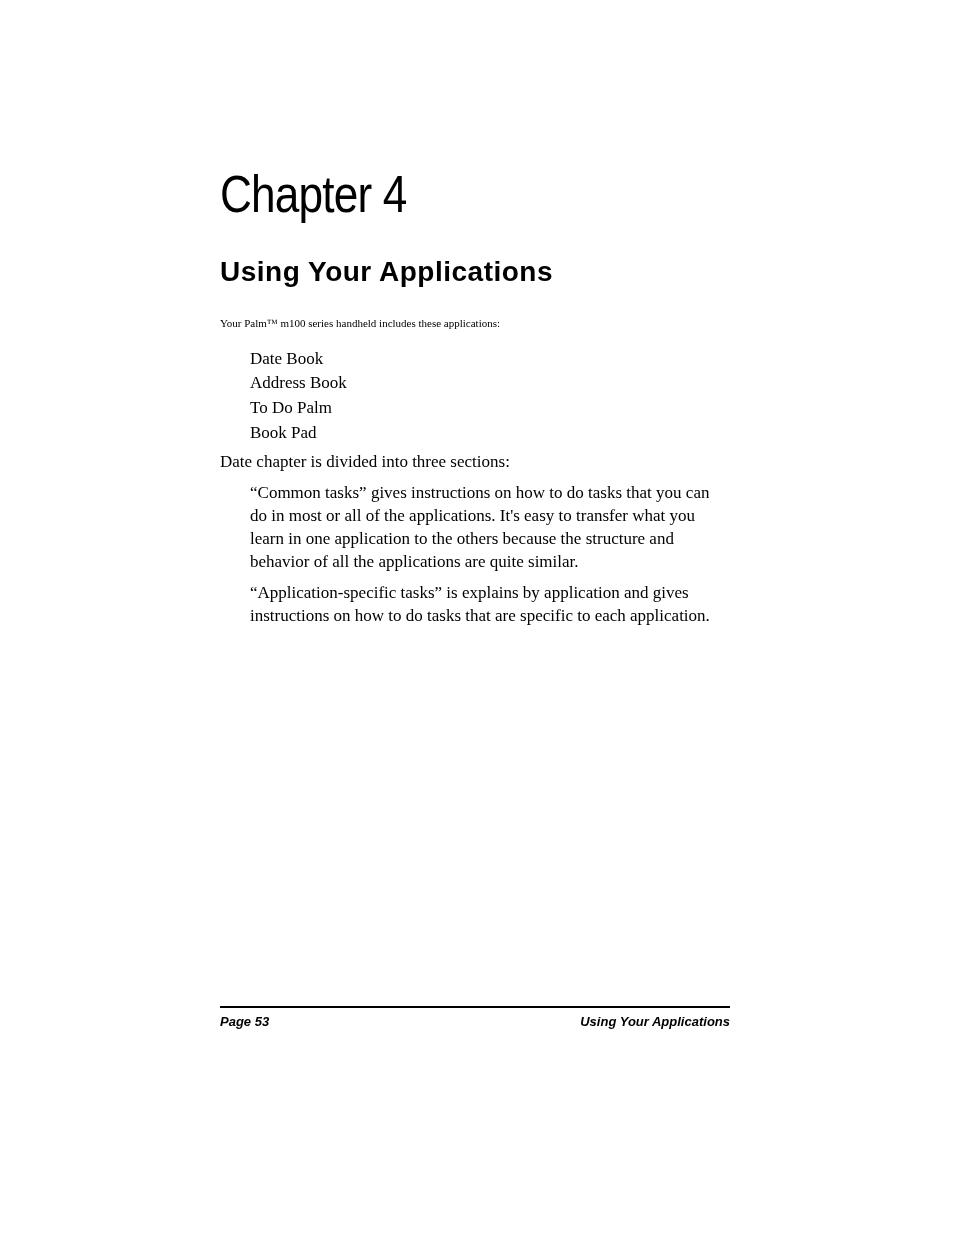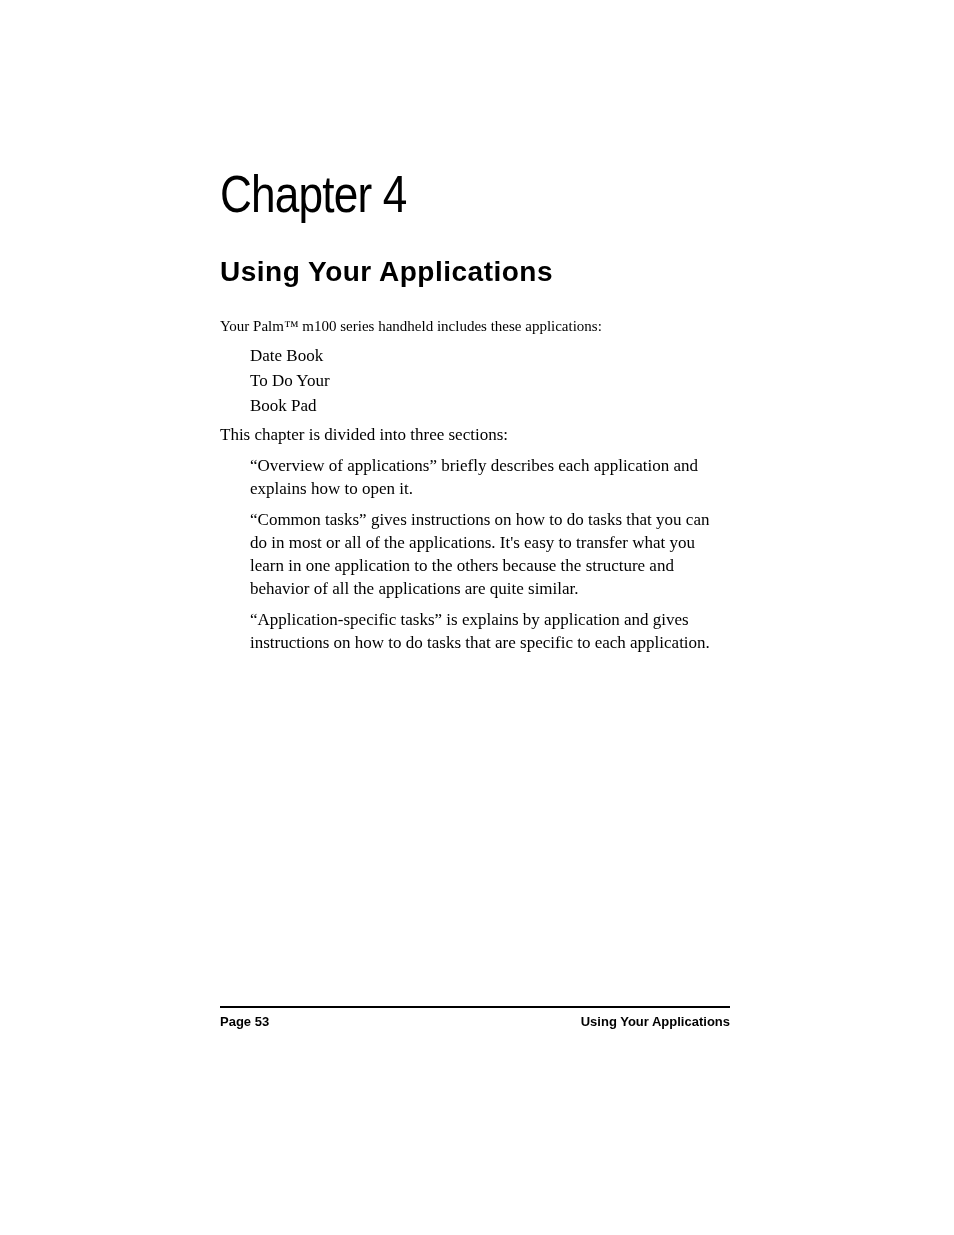--- a/index.html
+++ b/index.html
@@ -32,23 +32,23 @@
       transform-origin: left;
     }
     .section-title {
       font-family: Arial, Helvetica, sans-serif;
       font-weight: 900;
       font-size: 28px;
       letter-spacing: 0.5px;
       margin-bottom: 28px;
     }
     .intro-text {
-      font-size: 15px;
+      font-size: 11px;
       line-height: 1.35;
-      margin-bottom: 8px;
+      margin-bottom: 16px;
     }
     .app-list {
       list-style: none;
       padding-left: 30px;
     }
     .app-list li {
       font-size: 17px;
       line-height: 1.45;
     }
     .divider-text {
@@ -71,37 +71,38 @@
       left: 220px;
       top: 1006px;
       width: 510px;
       border-top: 2px solid #000000;
       padding-top: 6px;
       display: flex;
       justify-content: space-between;
       font-family: Arial, Helvetica, sans-serif;
       font-weight: 700;
       font-size: 13px;
+      font-style: italic;
     }
   </style>
 </head>
 <body>
 
 <div class="page-content">
   <h1 class="chapter-title">Chapter 4</h1>
   <h2 class="section-title">Using Your Applications</h2>
   <p class="intro-text">Your Palm™ m100 series handheld includes these applications:</p>
   <ul class="app-list">
     <li>Date Book</li>
-    <li>To Do Your</li>
+    <li>Address Book</li>
+    <li>To Do Palm</li>
     <li>Book Pad</li>
   </ul>
-  <p class="divider-text">This chapter is divided into three sections:</p>
+  <p class="divider-text">Date chapter is divided into three sections:</p>
   <ul class="section-list">
-    <li>“Overview of applications” briefly describes each application and explains how to open it.</li>
     <li>“Common tasks” gives instructions on how to do tasks that you can do in most or all of the applications. It's easy to transfer what you learn in one application to the others because the structure and behavior of all the applications are quite similar.</li>
     <li>“Application-specific tasks” is explains by application and gives instructions on how to do tasks that are specific to each application.</li>
   </ul>
 </div>
 
 <div class="footer">
   <span>Page 53</span>
   <span>Using Your Applications</span>
 </div>
 

